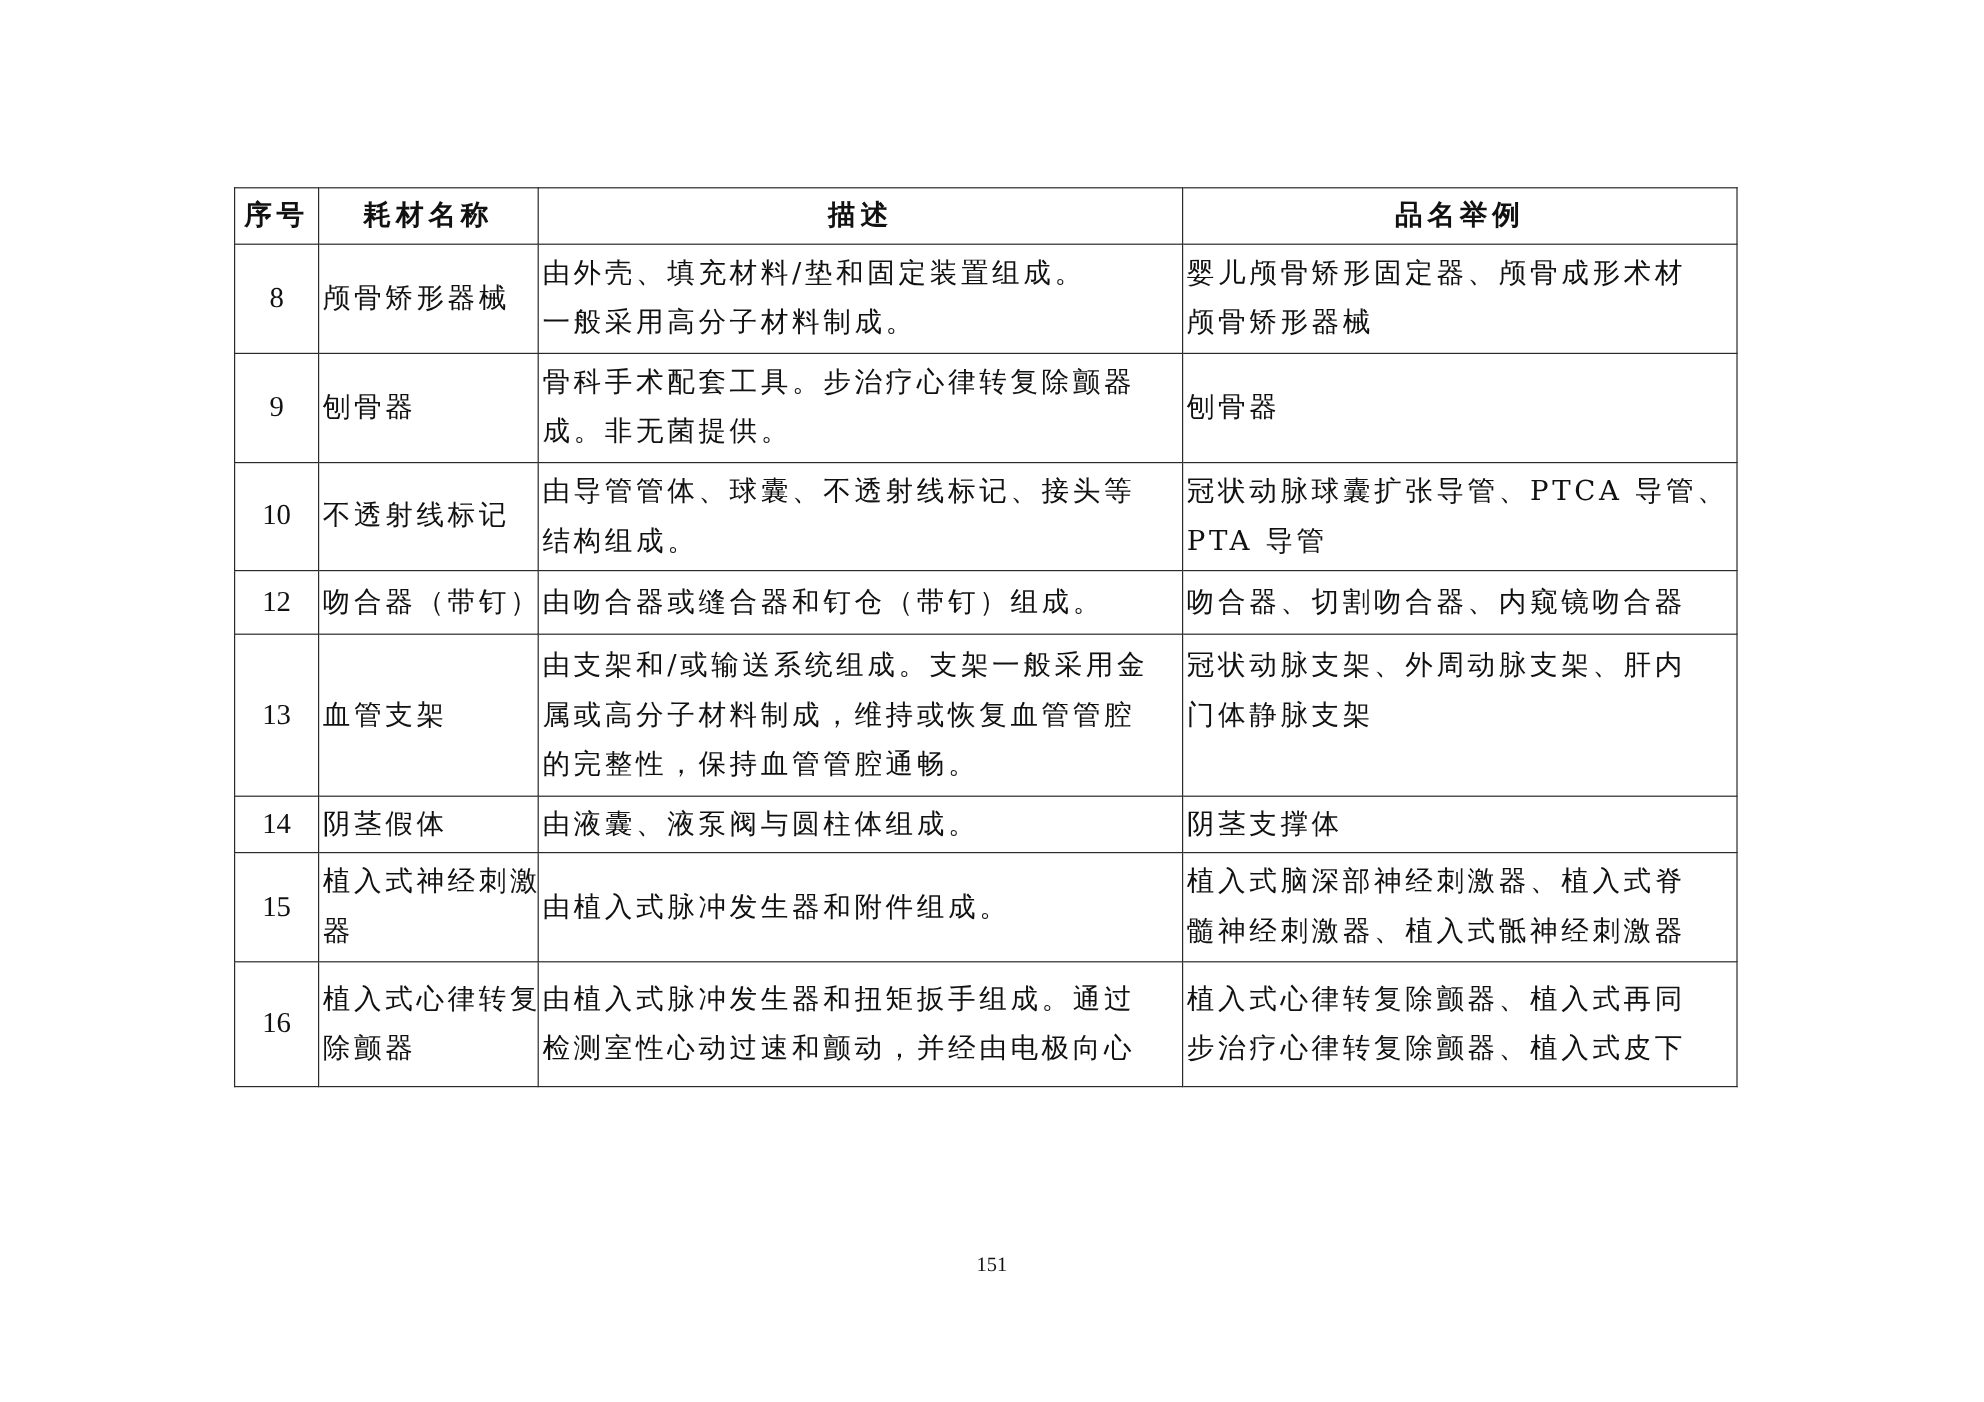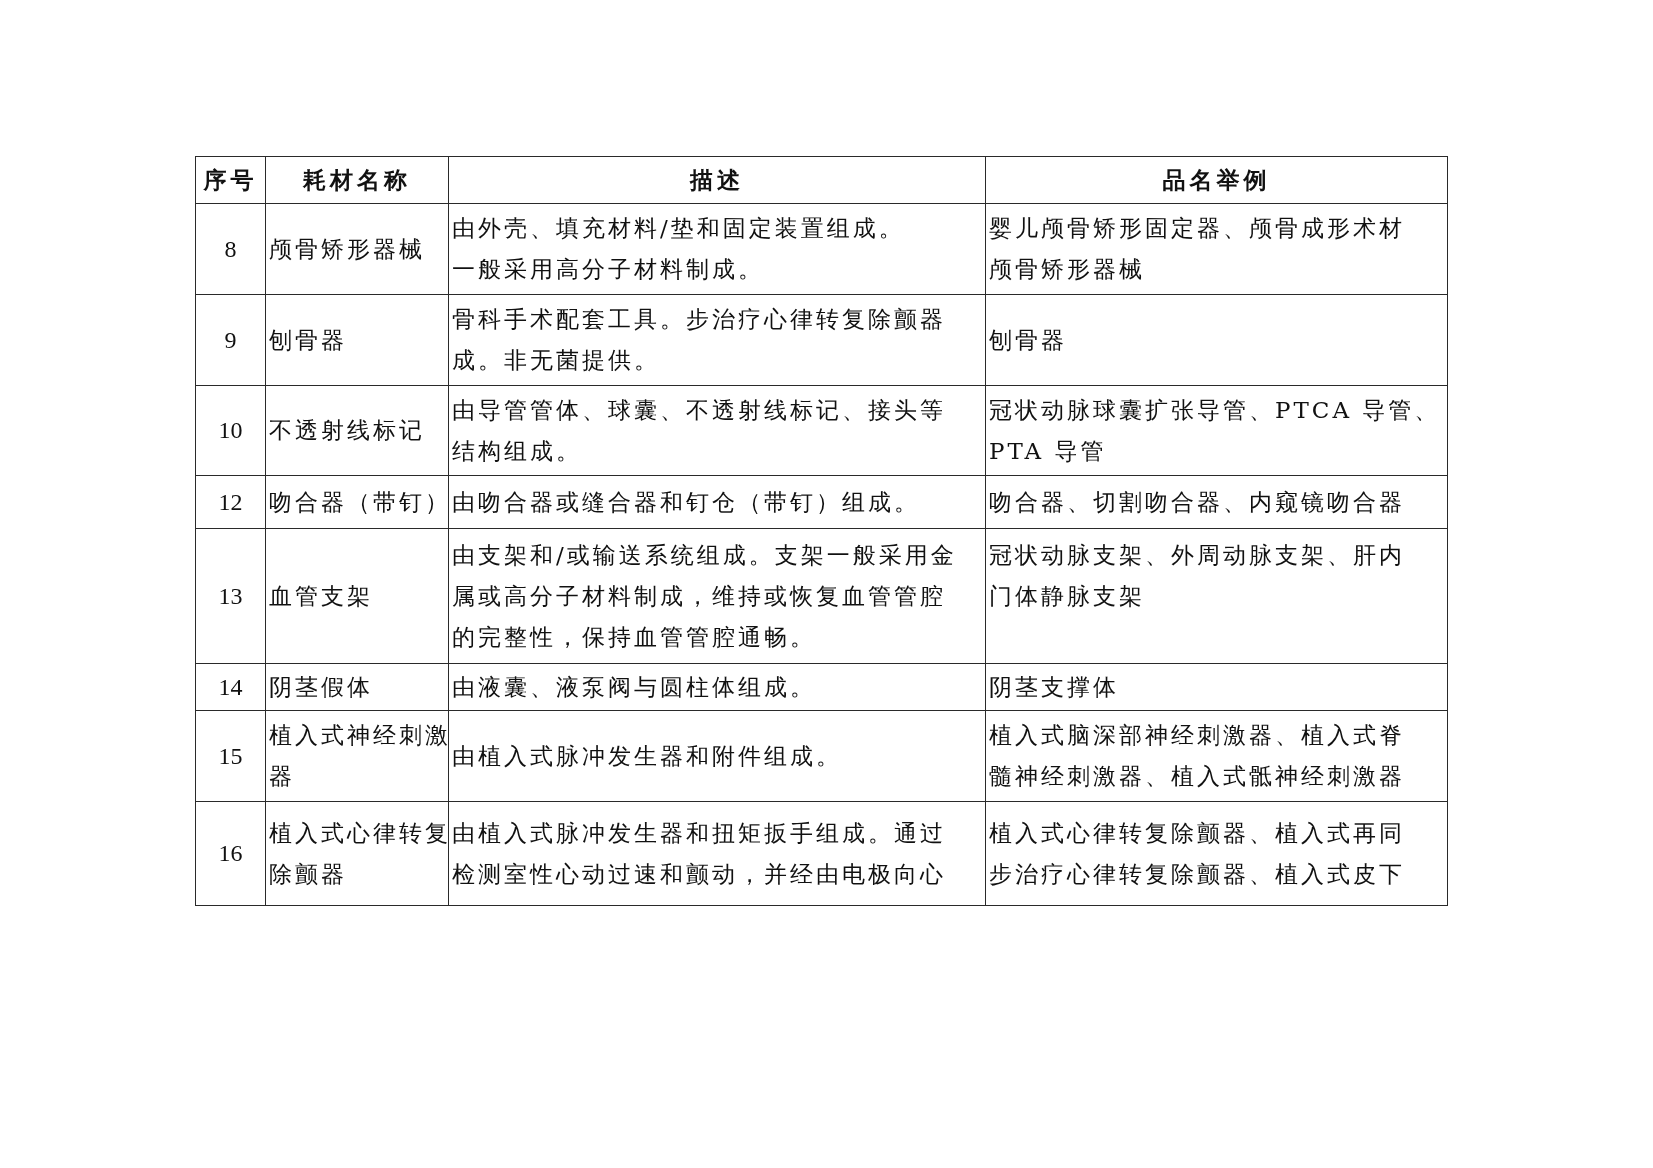--- a/index.html
+++ b/index.html
@@ -156,13 +156,14 @@
             <span class="cell-line">检测室性心动过速和颤动，并经由电极向心</span>
           </td>
           <td>
             <span class="cell-line">植入式心律转复除颤器、植入式再同</span>
             <span class="cell-line">步治疗心律转复除颤器、植入式皮下</span>
           </td>
         </tr>
       </tbody>
   </table>
 
+  <div class="page-number">151</div>
 </div>
 
 </body></html>

